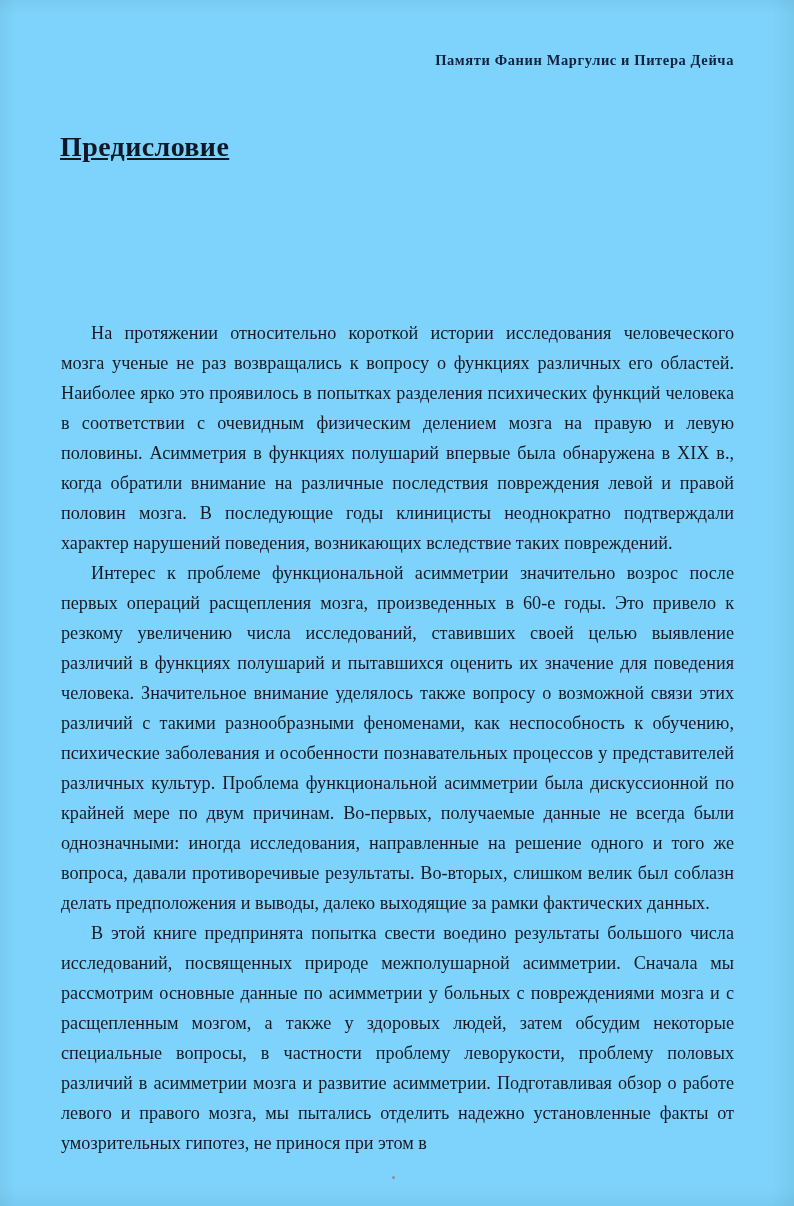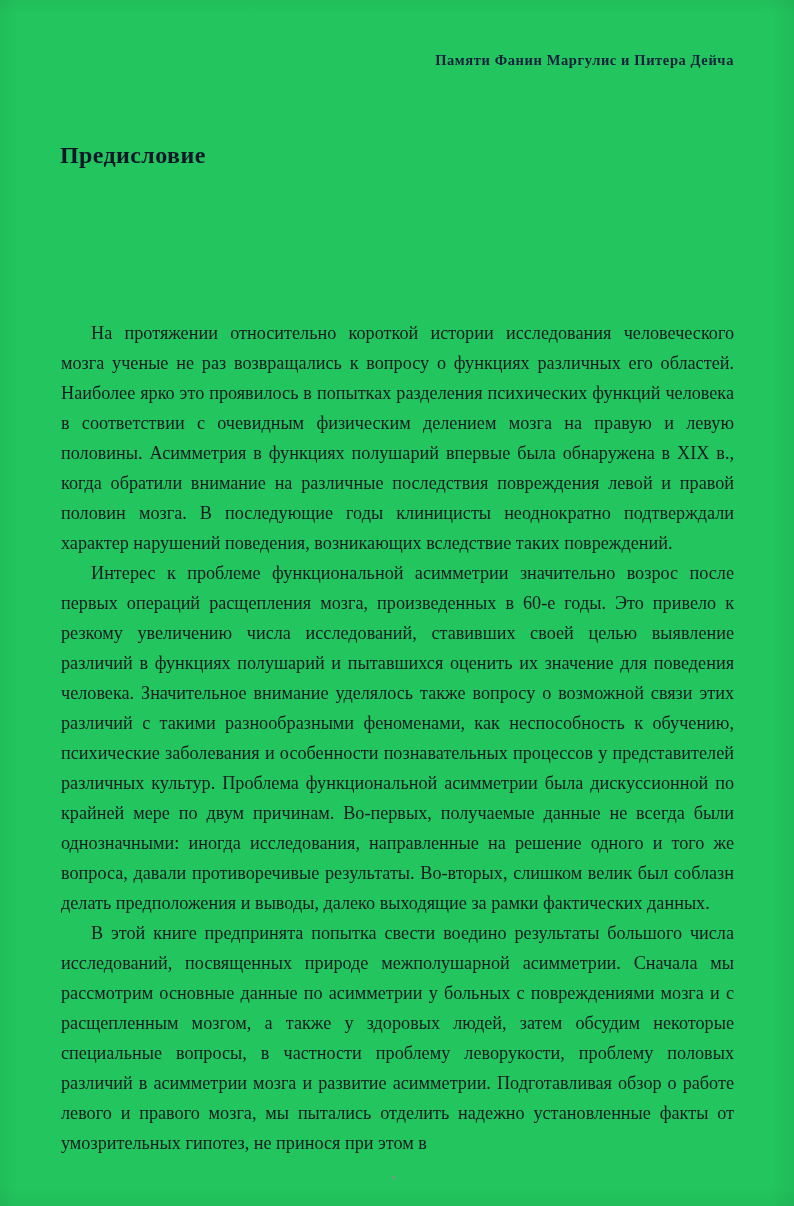--- a/index.html
+++ b/index.html
@@ -14,43 +14,44 @@
     color: #161616;
     position: relative;
     overflow: hidden;
   }
   .page {
     position: absolute;
     left: 0;
     top: 0;
     width: 794px;
     height: 1206px;
-    background: #22c55e;
+    background: #7dd3fc;
   }
   .dedication {
     position: absolute;
     left: 60px;
     top: 52px;
     width: 674px;
     text-align: right;
     font-family: "Liberation Serif", serif;
     font-weight: bold;
     font-size: 14.5px;
     letter-spacing: 0.6px;
     color: #14203c;
   }
   .chapter-title {
     position: absolute;
     left: 60px;
-    top: 126px;
+    top: 112px;
     font-family: "Liberation Serif", serif;
     font-weight: bold;
-    font-size: 24px;
+    font-size: 28px;
     letter-spacing: 0.4px;
     color: #101828;
+    text-decoration: underline;
   }
   .body-text {
     position: absolute;
     left: 61px;
     top: 318px;
     width: 673px;
     font-size: 18.2px;
     line-height: 30px;
     text-align: justify;
     text-justify: inter-word;

